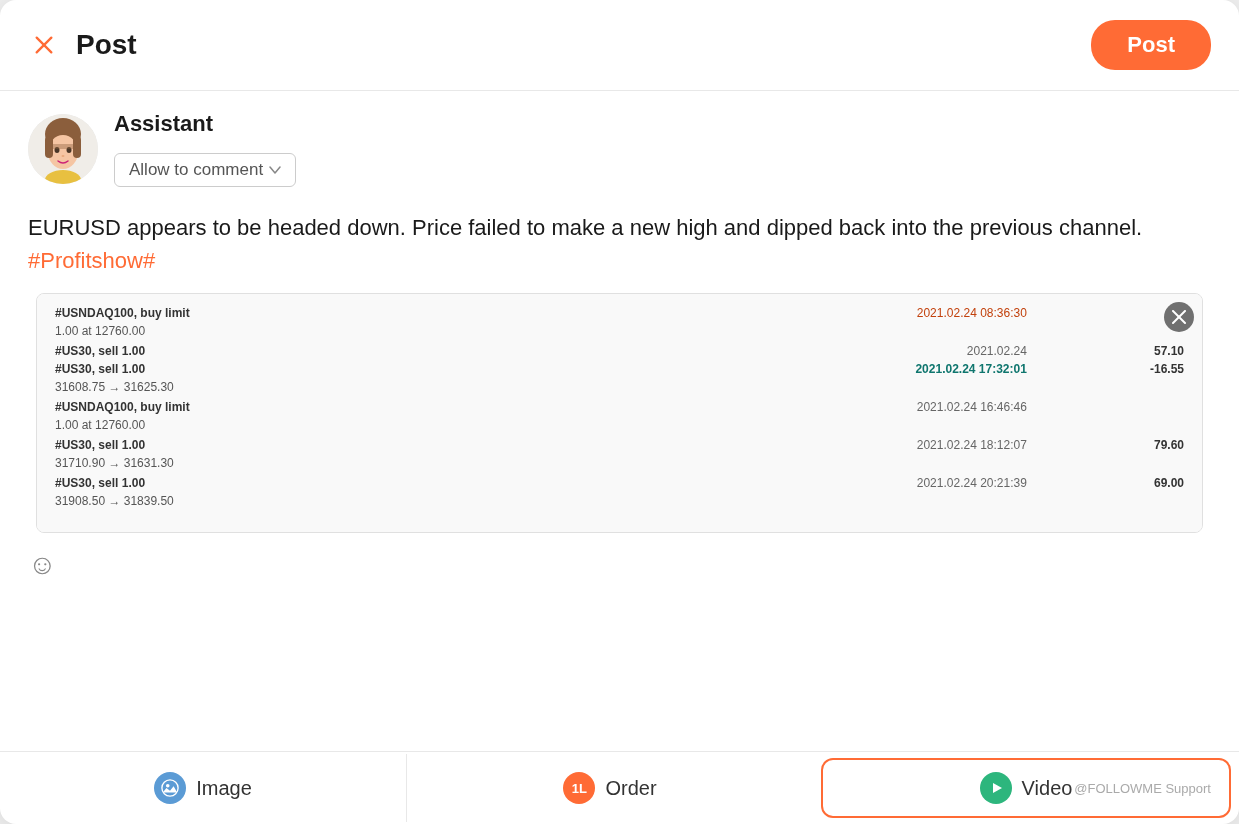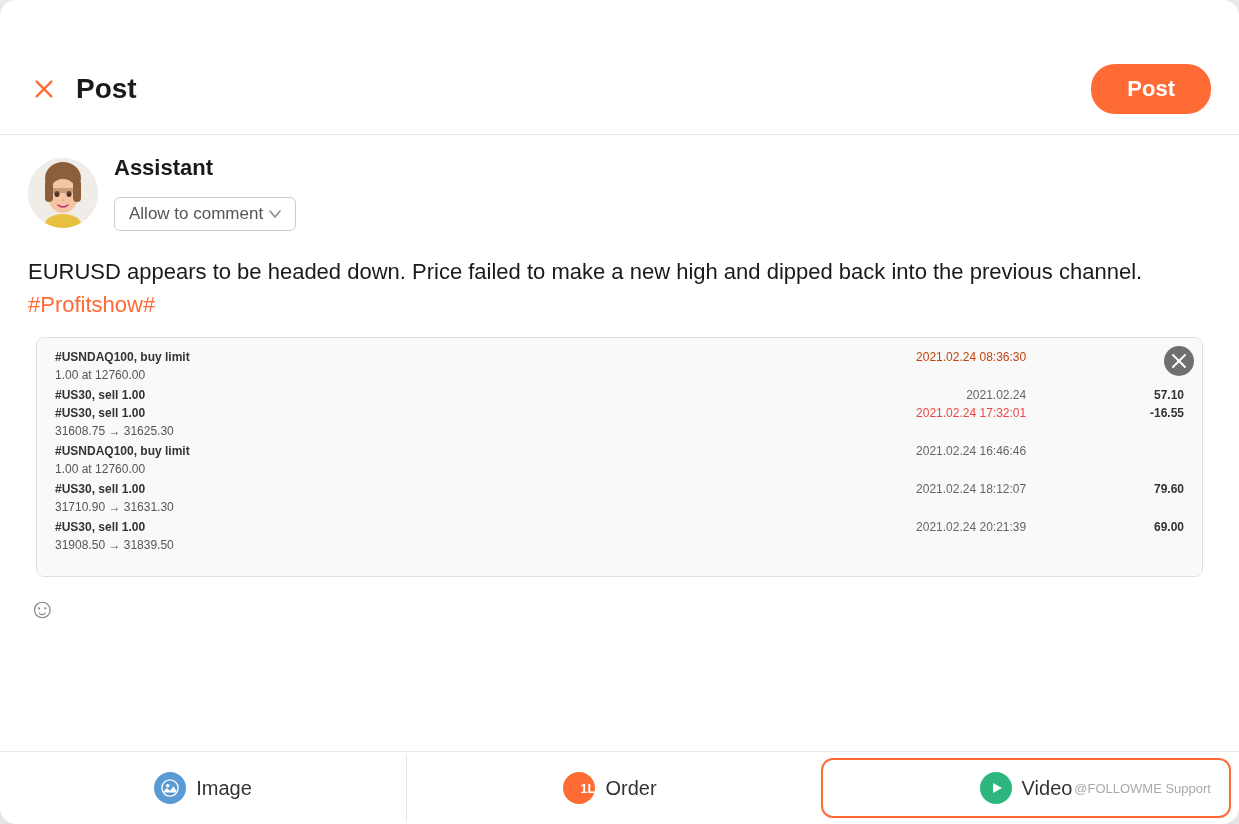--- a/index.html
+++ b/index.html
@@ -23,21 +23,20 @@
       position: relative;
     }
     
     .modal-header {
       display: flex;
       align-items: center;
       justify-content: space-between;
       padding: 20px 28px;
       border-bottom: 1px solid #e8e8e8;
       flex-shrink: 0;
-      margin-top: 44px;
     }
     .header-left {
       display: flex;
       align-items: center;
       gap: 16px;
     }
     .close-btn {
       width: 32px;
       height: 32px;
       display: flex;
@@ -228,21 +227,21 @@
       color: white;
       font-size: 16px;
     }
     .icon-circle-orange {
       width: 32px;
       height: 32px;
       border-radius: 50%;
       background: #FF6B35;
       display: flex;
       align-items: center;
-      justify-content: flex-end;
+      justify-content: center;
       color: white;
       font-size: 15px;
       font-weight: 700;
     }
     .icon-circle-green {
       width: 32px;
       height: 32px;
       border-radius: 50%;
       background: #2db67d;
       display: flex;
@@ -331,21 +330,21 @@
             <tr>
               <td colspan="3" style="color:#555;padding-bottom:4px;">1.00 at 12760.00</td>
             </tr>
             <tr>
       <td class="td-red" style="font-weight:600;">#US30, sell 1.00</td>
       <td class="td-right" style="color:#666;">2021.02.24</td>
       <td class="td-green-val" style="text-align:right;">57.10</td>
     </tr>
             <tr>
       <td class="td-red" style="font-weight:600;">#US30, sell 1.00</td>
-      <td class="td-right" style="color:#ef4444;">2021.02.24 17:32:01</td>
+      <td class="td-right" style="color:#0f766e;font-weight:bold;">2021.02.24 17:32:01</td>
       <td class="td-red-val" style="text-align:right;">-16.55</td>
     </tr>
             <tr>
               <td colspan="3" style="color:#555;padding-bottom:4px;">31608.75 → 31625.30</td>
             </tr>
             <tr>
       <td class="td-blue" style="font-weight:600;">#USNDAQ100, buy limit</td>
       <td class="td-right" style="color:#666;">2021.02.24 16:46:46</td>
       <td class="" style="text-align:right;"></td>
     </tr>

